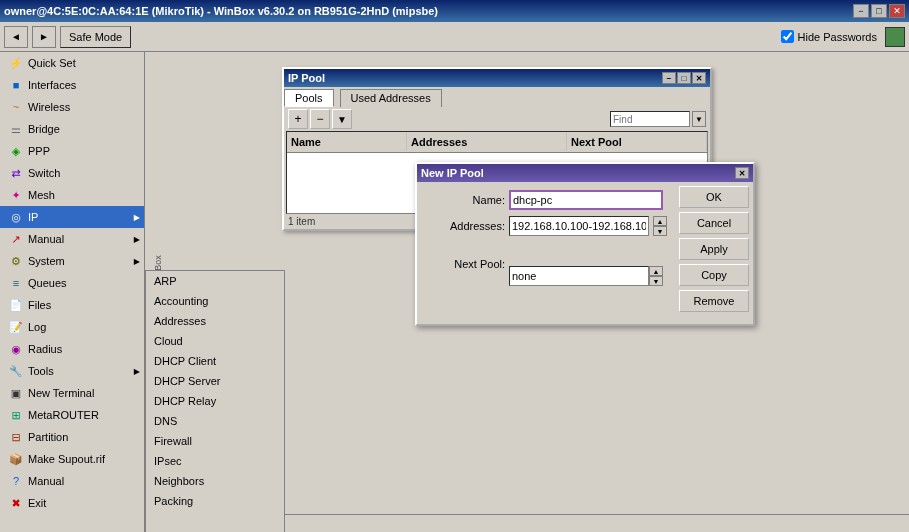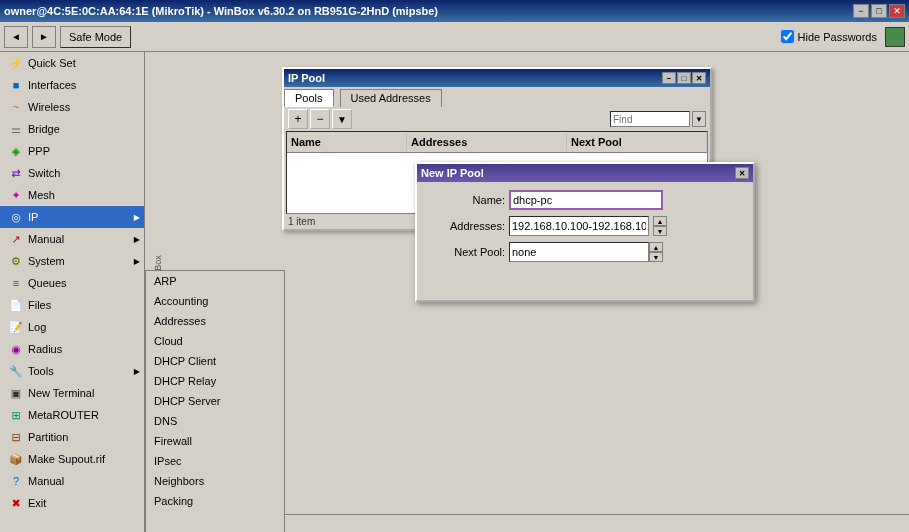--- a/index.html
+++ b/index.html
@@ -323,20 +323,21 @@
       background: white;
     }
     .form-input.highlighted {
       border: 2px solid #9b59b6;
     }
     .form-select-row {
       display: flex;
       align-items: center;
       gap: 0;
       flex: 1;
+      margin-top: 24px;
     }
     .form-select {
       flex: 1;
       height: 20px;
       border: 1px inset #808080;
       font-size: 11px;
       padding: 0 2px;
       background: white;
       appearance: none;
     }
@@ -550,37 +551,44 @@
               <option>none</option>
             </select>
             <div class="select-arrows">
               <div class="select-arrow-btn">▲</div>
               <div class="select-arrow-btn">▼</div>
             </div>
           </div>
         </div>
         <div style="min-height:30px;"></div>
 
+        <div style="position:absolute;right:4px;top:4px;display:flex;flex-direction:column;gap:4px;">
+          <button class="dialog-btn">OK</button>
+          <button class="dialog-btn">Cancel</button>
+          <button class="dialog-btn">Apply</button>
+          <button class="dialog-btn">Copy</button>
+          <button class="dialog-btn">Remove</button>
+        </div>
       </div>
     </div>
 
     <div style="position:absolute;bottom:0;left:25px;right:0;height:18px;background:#d4d0c8;border-top:1px solid #808080;display:flex;align-items:center;padding:0 4px;font-size:10px;">
       <span>0 items</span>
     </div>
   </div>
 </div>
 
 <div class="submenu" style="top:270px;">
   <div class="submenu-item">ARP</div>
   <div class="submenu-item">Accounting</div>
   <div class="submenu-item">Addresses</div>
   <div class="submenu-item">Cloud</div>
   <div class="submenu-item">DHCP Client</div>
+  <div class="submenu-item">DHCP Server</div>
   <div class="submenu-item">DHCP Relay</div>
-  <div class="submenu-item">DHCP Server</div>
   <div class="submenu-item">DNS</div>
   <div class="submenu-item">Firewall</div>
   <div class="submenu-item">IPsec</div>
   <div class="submenu-item">Neighbors</div>
   <div class="submenu-item">Packing</div>
   <div class="submenu-item highlighted">Pool</div>
   <div class="submenu-item">Routes</div>
 </div>
 
 </body></html>

